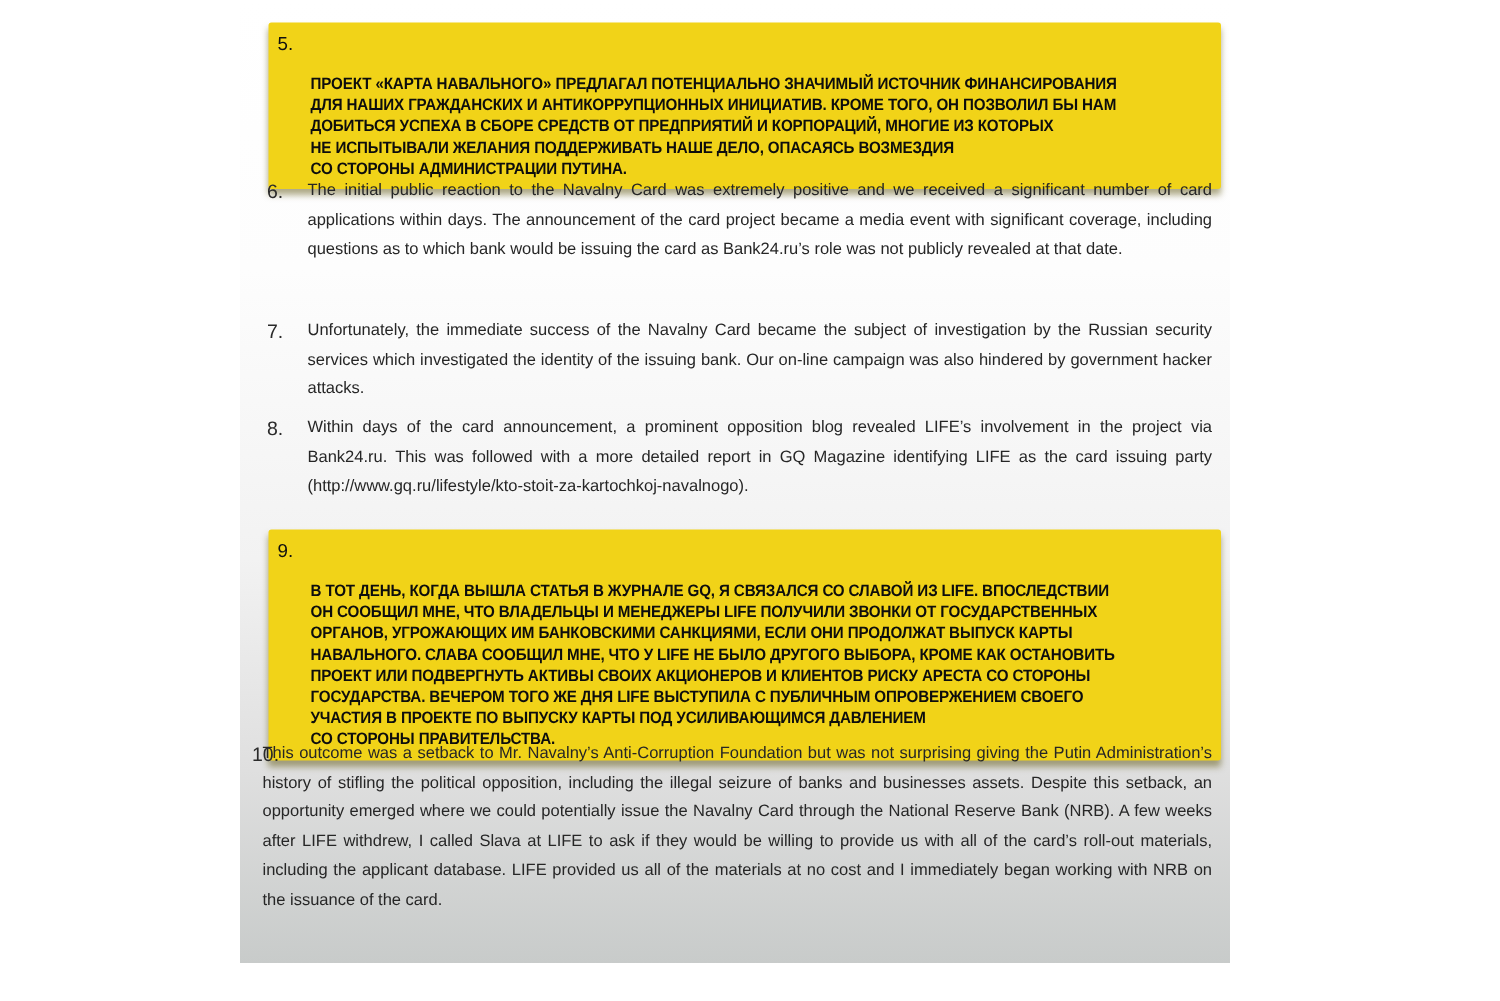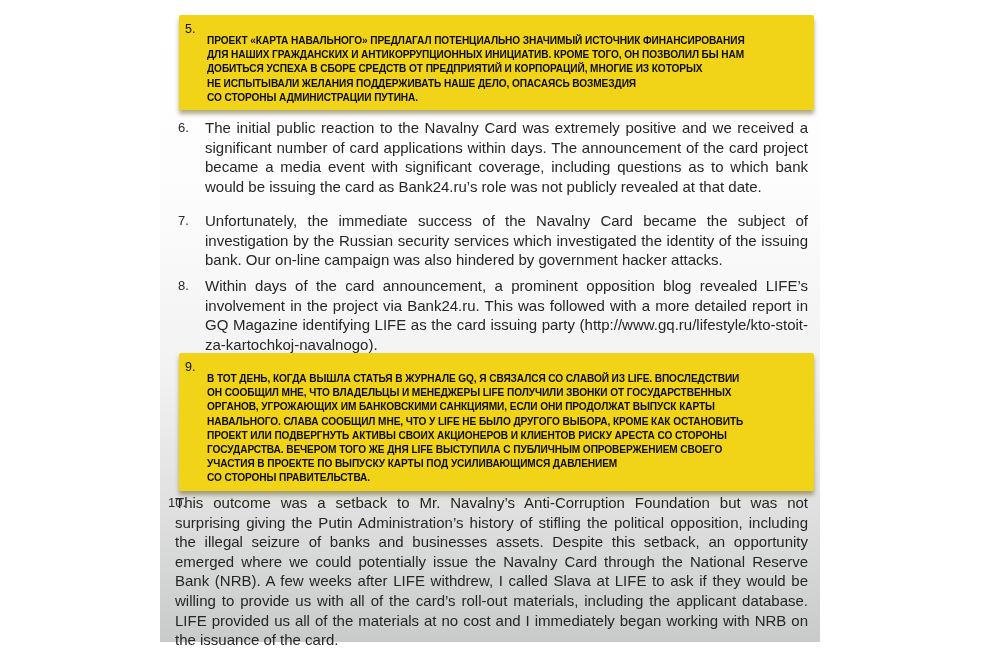--- a/index.html
+++ b/index.html
@@ -17,34 +17,34 @@
     background:linear-gradient(180deg,#ffffff 0%,#fdfdfd 28%,#f2f2f2 58%,#dfdfdf 80%,#c8cbca 100%);
   }
   .para{position:absolute;left:0;right:0;color:#262626;}
   .para .num{
     position:absolute;top:0;
     font-size:13px;line-height:19.6px;color:#2a2a2a;
   }
   .plain .num{left:18px;}
   .plain .body{
     margin-left:45px;margin-right:12px;
-    font-size:15px;line-height:19.6px;
+    font-size:11px;line-height:19.6px;
     text-align:justify;color:#262626;
   }
   .para-10 .num{left:8px;}
   .para-10 .body{margin-left:15px;margin-right:12px;}
   .hl{
     left:19px;width:635px;right:auto;
     background:#F1D318;
     border-radius:2px;
     box-shadow:0 4px 4px rgba(96,88,18,0.5);
     box-sizing:border-box;
   }
   .hl .num{left:6px;top:7px;font-size:12.5px;line-height:14.2px;color:#101010;}
-  .hl-body{padding:18px 4px 6px 28px;}
+  .hl-body{padding:18px 4px 6px 28px;margin-top:16px;}
   .hl-line{
     font-size:11px;line-height:14.2px;font-weight:700;
     letter-spacing:-0.1px;
     color:#0d0d0d;
     white-space:nowrap;
     transform:scaleX(0.92);transform-origin:0 50%;
   }
 </style>
 </head>
 <body>

